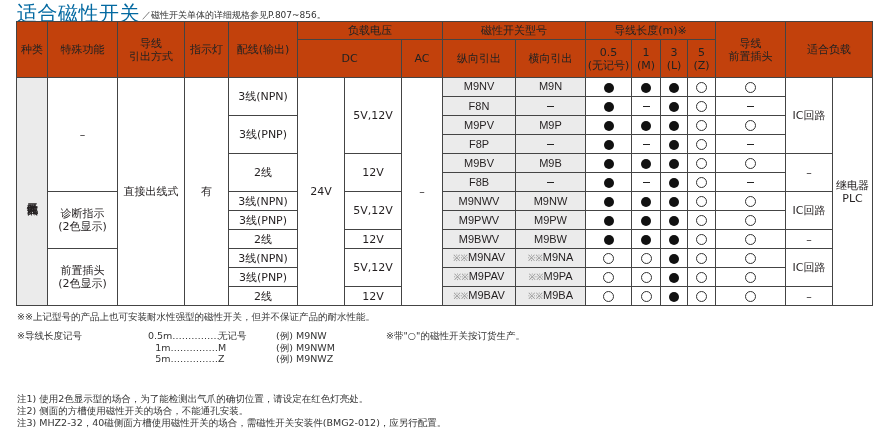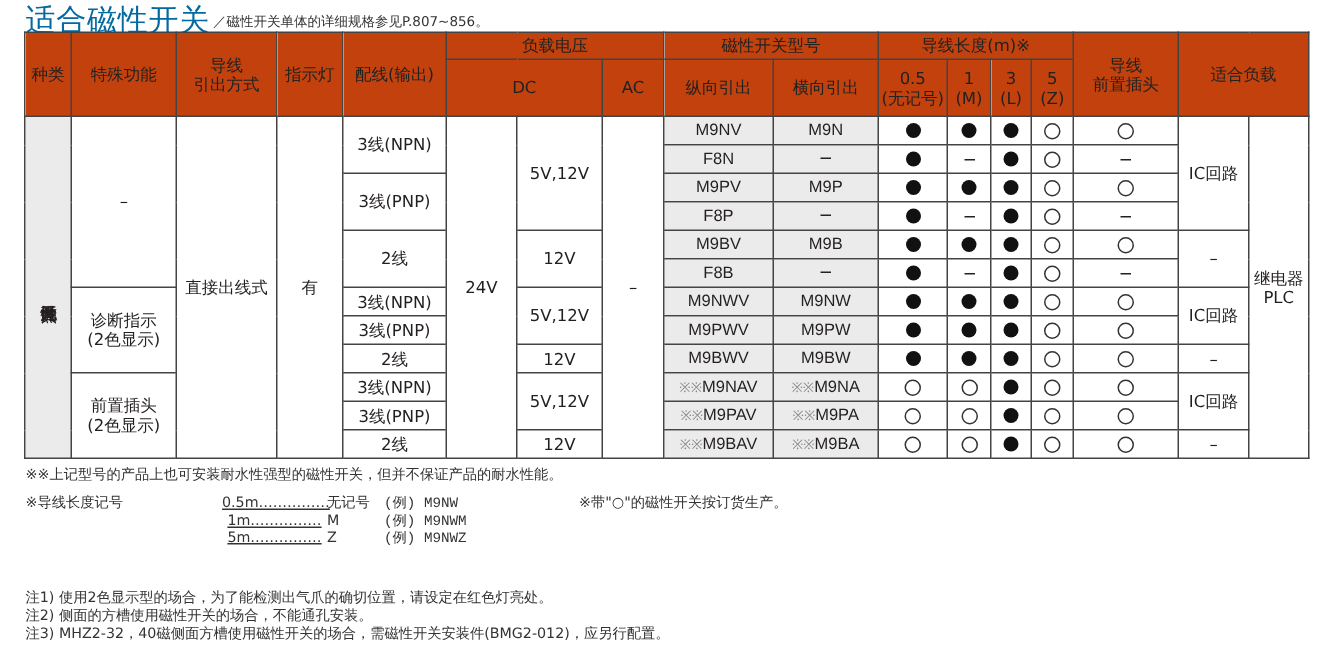--- a/index.html
+++ b/index.html
@@ -16,23 +16,23 @@
   table.spec td { background: #fff; }
   td.type-cell { background: #ebebeb !important; font-weight: bold; font-size: 12px; line-height: 14px; }
   td.model { background: #ebebeb !important; font-family: "Liberation Sans", sans-serif; font-weight: bold; font-size: 13px; }
   td.model .star { font-size: 9px; color: #888; font-weight: normal; }
   .dot { display: inline-block; width: 10px; height: 10px; border-radius: 50%; background: #111; vertical-align: middle; }
   .ring { display: inline-block; width: 9px; height: 9px; border-radius: 50%; border: 1px solid #333; background: #fff; vertical-align: middle; }
   .dash { display: inline-block; width: 7px; height: 1.5px; background: #222; vertical-align: middle; }
   .notes { position: absolute; left: 17px; font-size: 9.5px; line-height: 12px; color: #333; white-space: nowrap; }
   .len-table { position: absolute; left: 148px; top: 330px; font-size: 9.5px; line-height: 11.5px; color: #333; }
   .len-table .r { display: flex; }
-  .len-table .a { width: 70px; text-align: center; text-decoration: underline; }
+  .len-table .a { width: 70px; text-align: right; }
   .len-table .b { width: 34px; }
-  .len-table .c { margin-left: 4px; font-family: Liberation Mono, monospace; }
+  .len-table .c { margin-left: 24px; }
 </style>
 </head>
 <body>
 
 <div class="title-row">
   <span class="title-main">适合磁性开关</span>
   <span class="title-sub">／磁性开关单体的详细规格参见P.807~856。</span>
 </div>
 
 <table class="spec">

